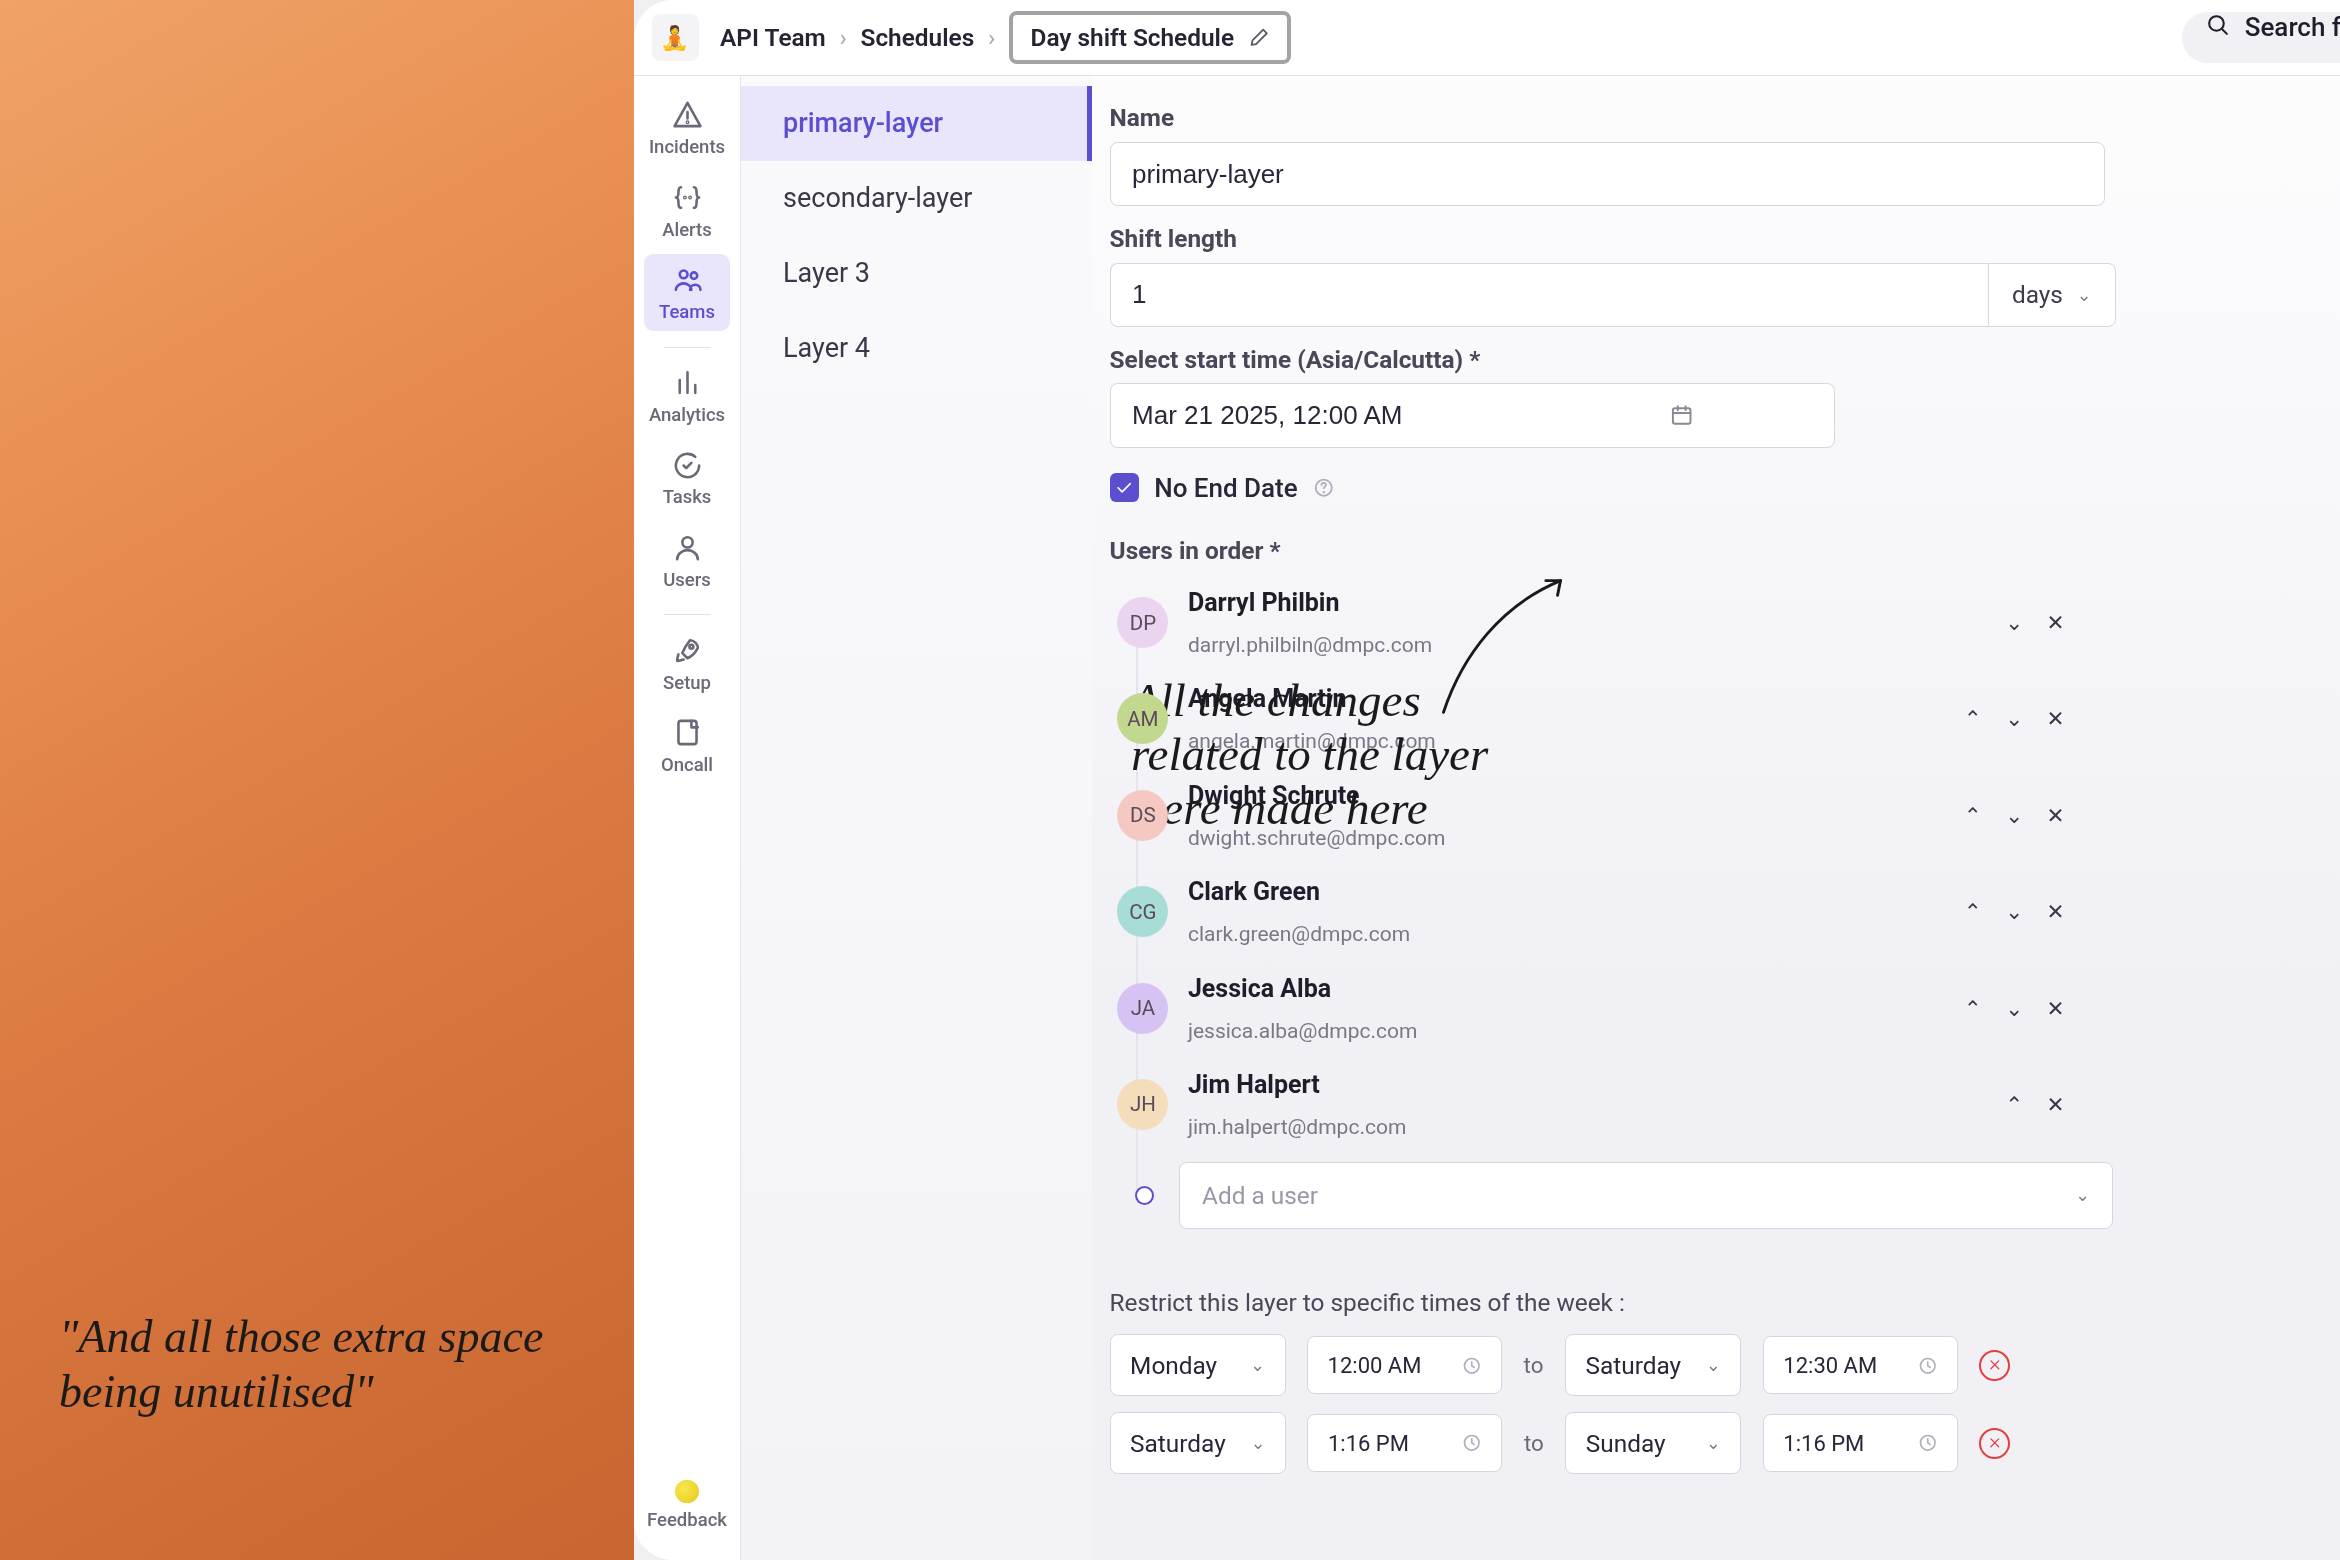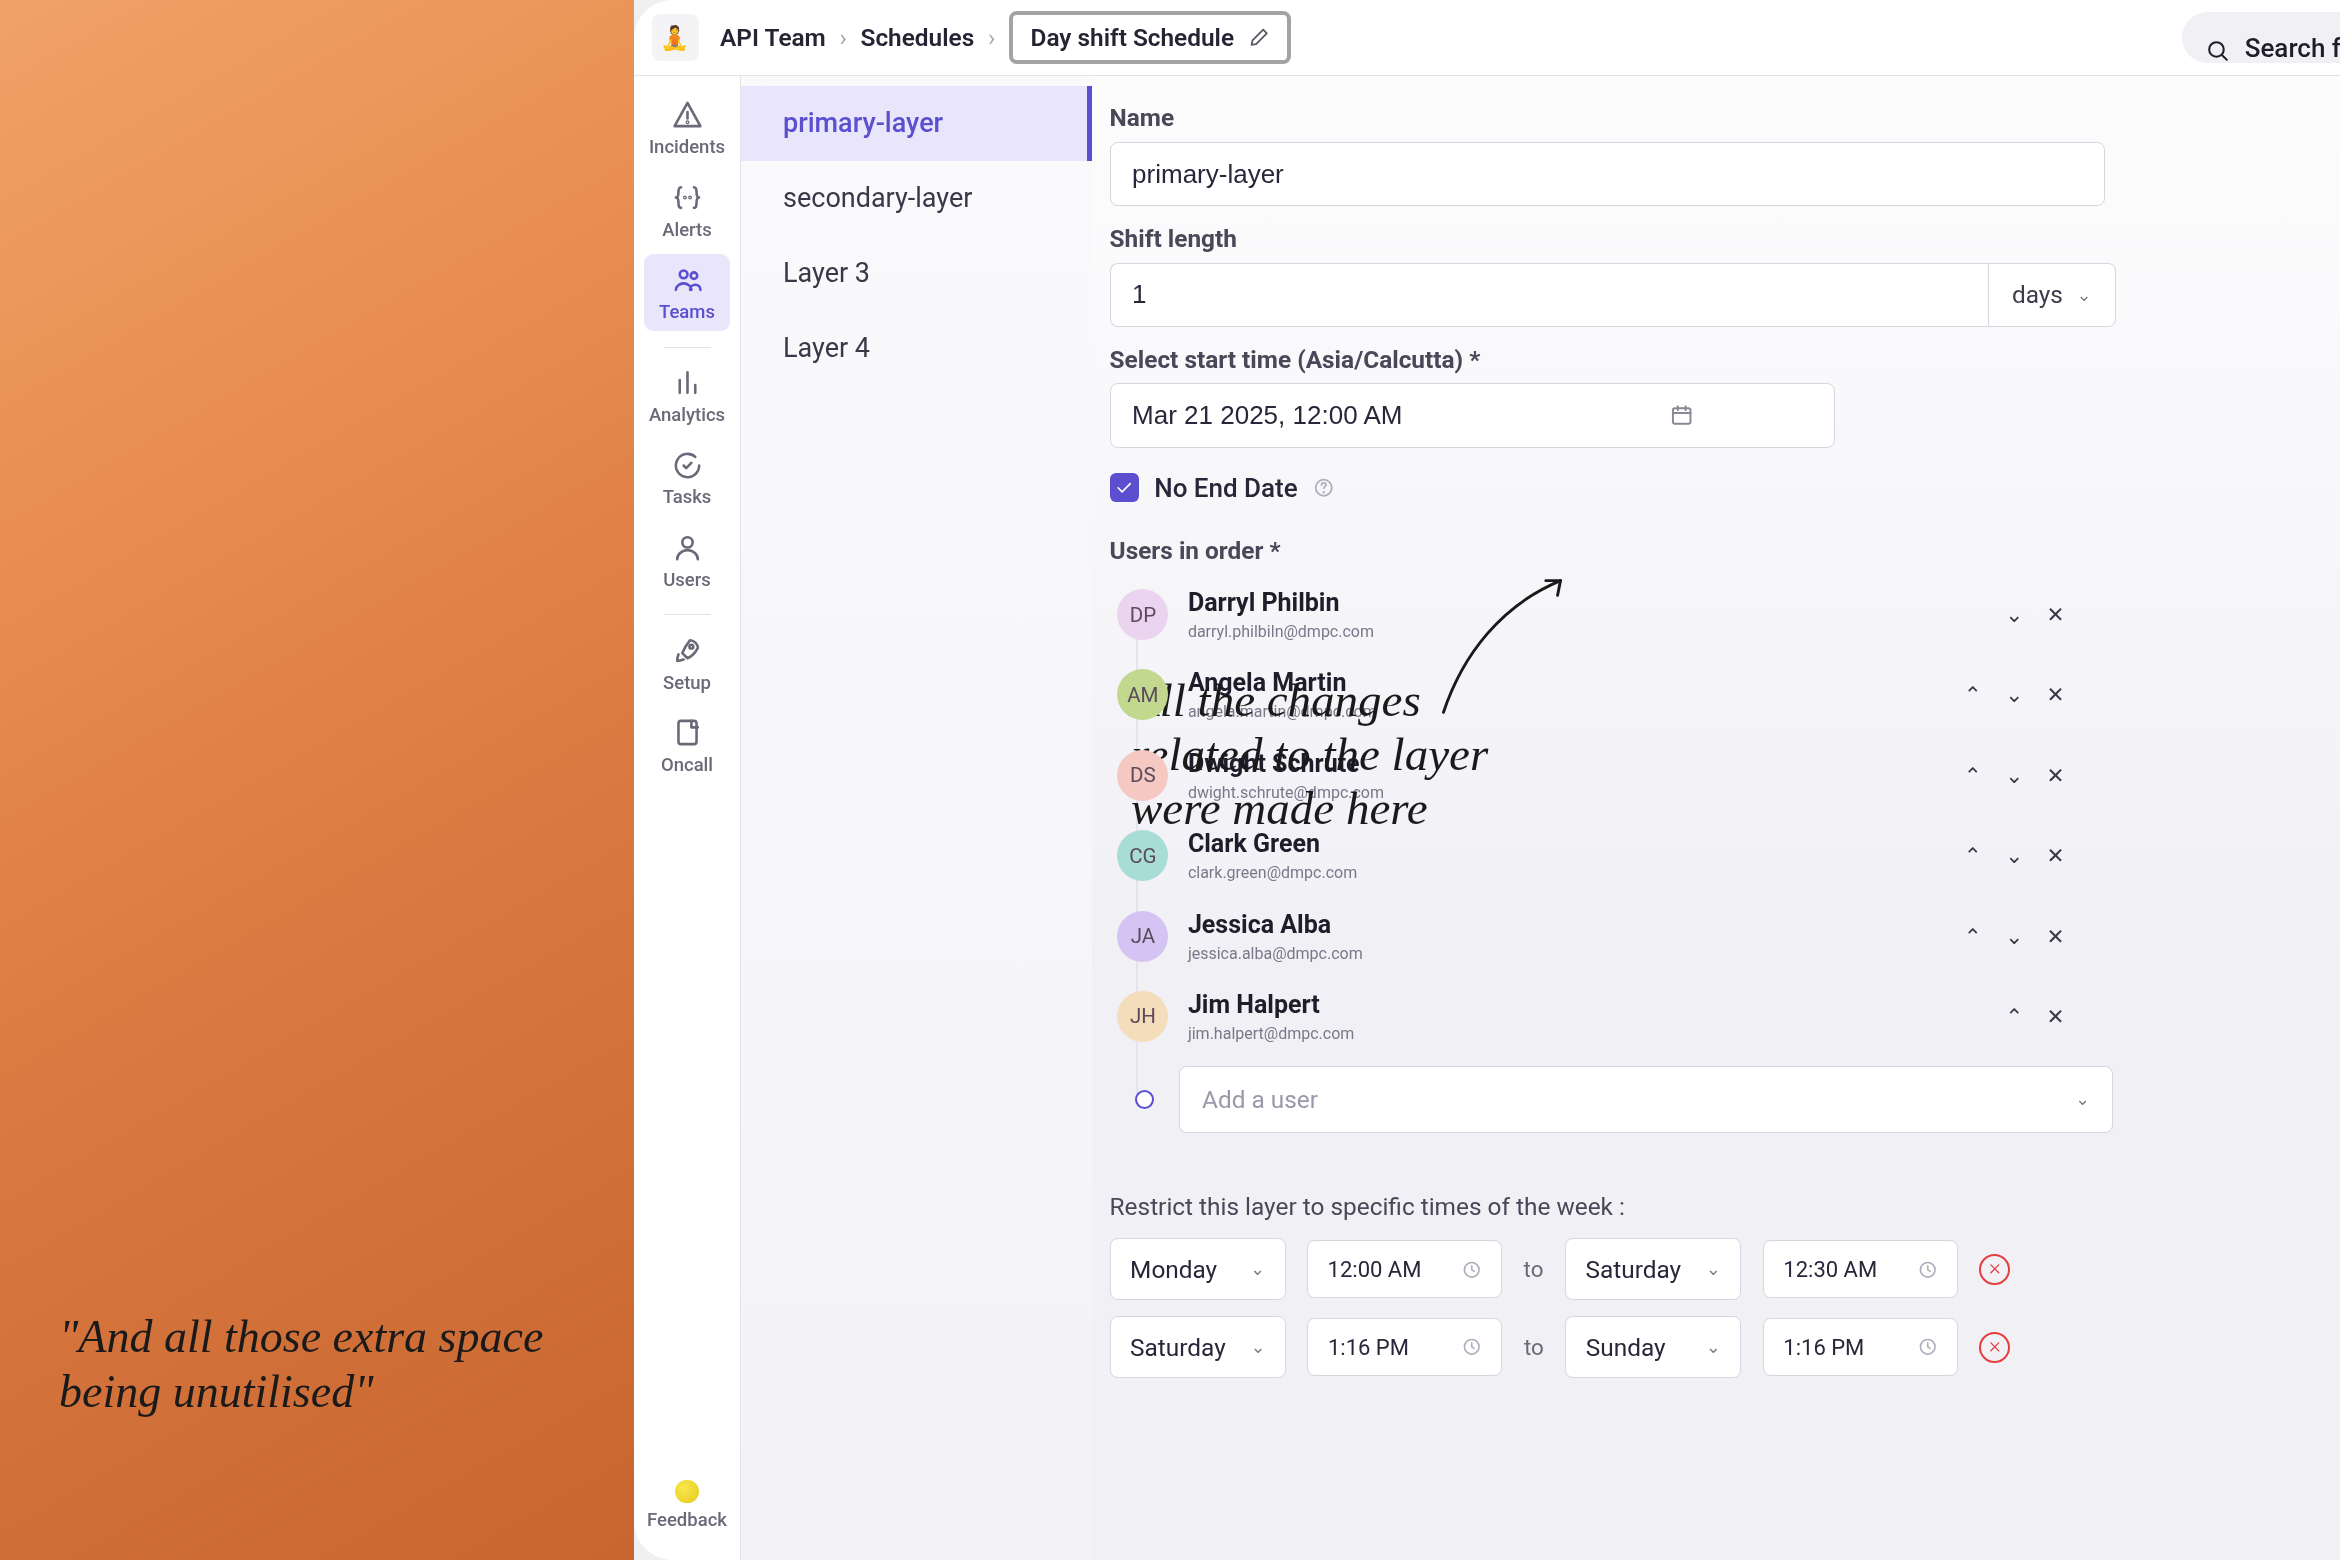--- a/index.html
+++ b/index.html
@@ -84,21 +84,21 @@
       gap: 13.7px;
       color: #262433;
     }
     .edit-ic { width: 21.5px; height: 21.5px; color: #5a5866; }
     .search-pill {
       margin-left: auto;
       background: #f1f0f5;
       border-radius: 29px 0 0 29px;
       height: 51px;
       display: flex;
-      align-items: flex-end;
+      align-items: flex-start;
       padding: 0 0 0 23.4px;
       gap: 14.6px;
       min-width: 156px;
       color: #1f1d2a;
       font-size: 26px;
       font-weight: 500;
     }
 
     
     .body-split {
@@ -310,21 +310,21 @@
       z-index: 1;
     }
     .av-dp { background: #ead4ef; }
     .av-am { background: #c2d88f; }
     .av-ds { background: #f5c8c1; }
     .av-cg { background: #a8ddd5; }
     .av-ja { background: #d5c3f3; }
     .av-jh { background: #f4ddba; }
     .u-text { flex: 1; }
     .u-name { font-size: 25px; font-weight: 700; color: #1f1d2a; }
-    .u-email { font-size: 16px; color: #7a7888; margin-top: 5px; }
+    .u-email { font-size: 21px; color: #7a7888; margin-top: 16px; }
     .u-actions { display: flex; gap: 23.4px; color: #3a3848; margin-right: 59px; }
     .u-actions span { cursor: pointer; font-size: 21.5px; }
     .add-user-row {
       display: flex;
       align-items: center;
       gap: 25px;
       margin-top: 9.8px;
     }
     .add-ring {
       width: 19.5px;

